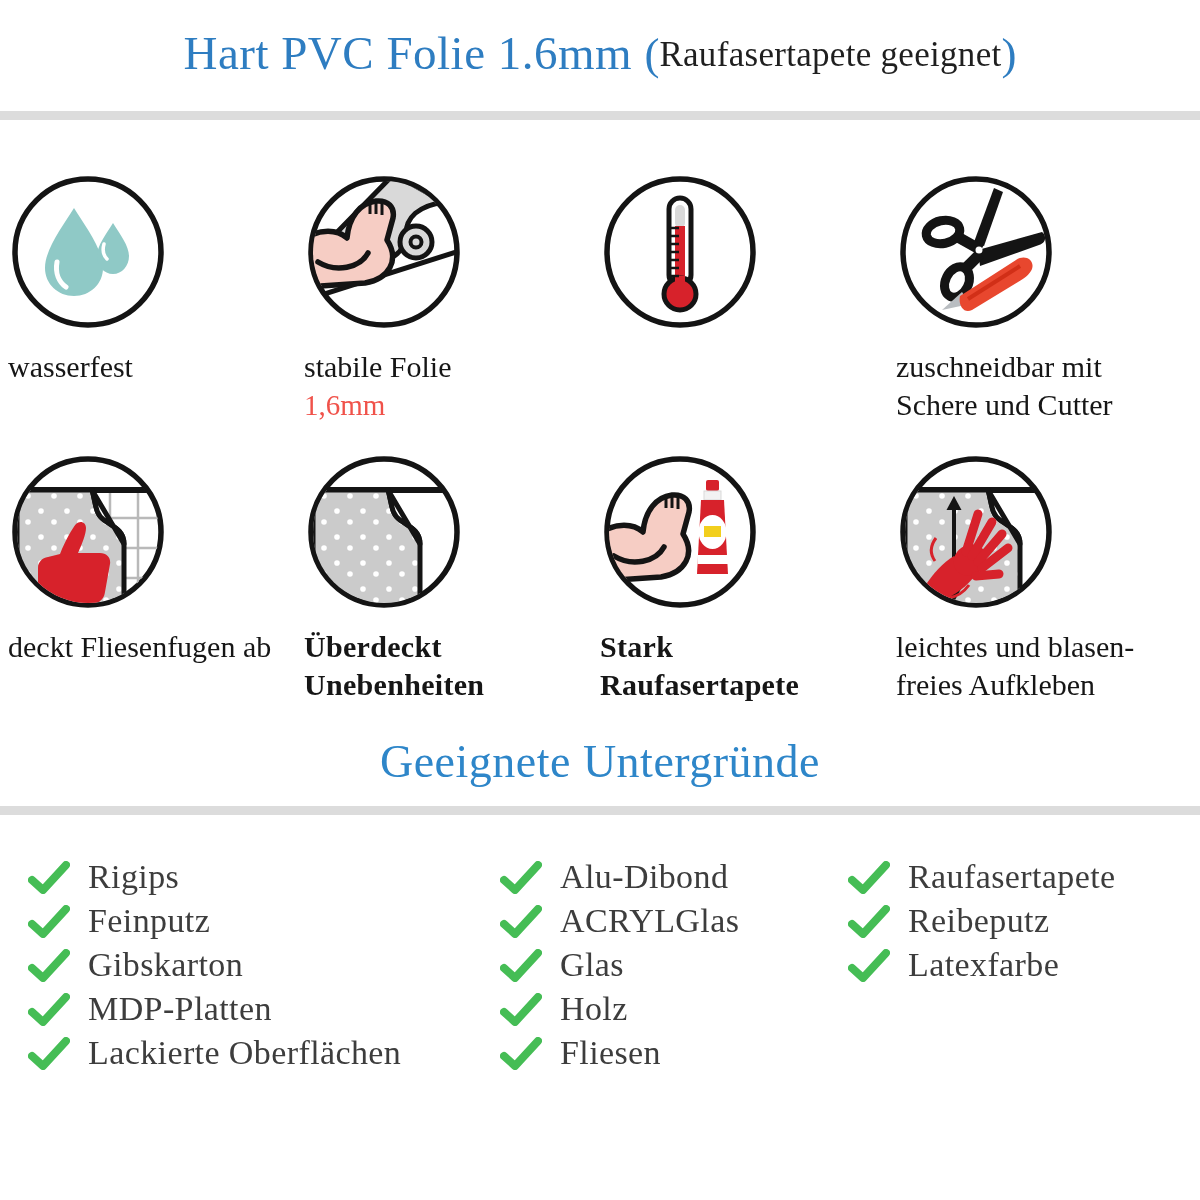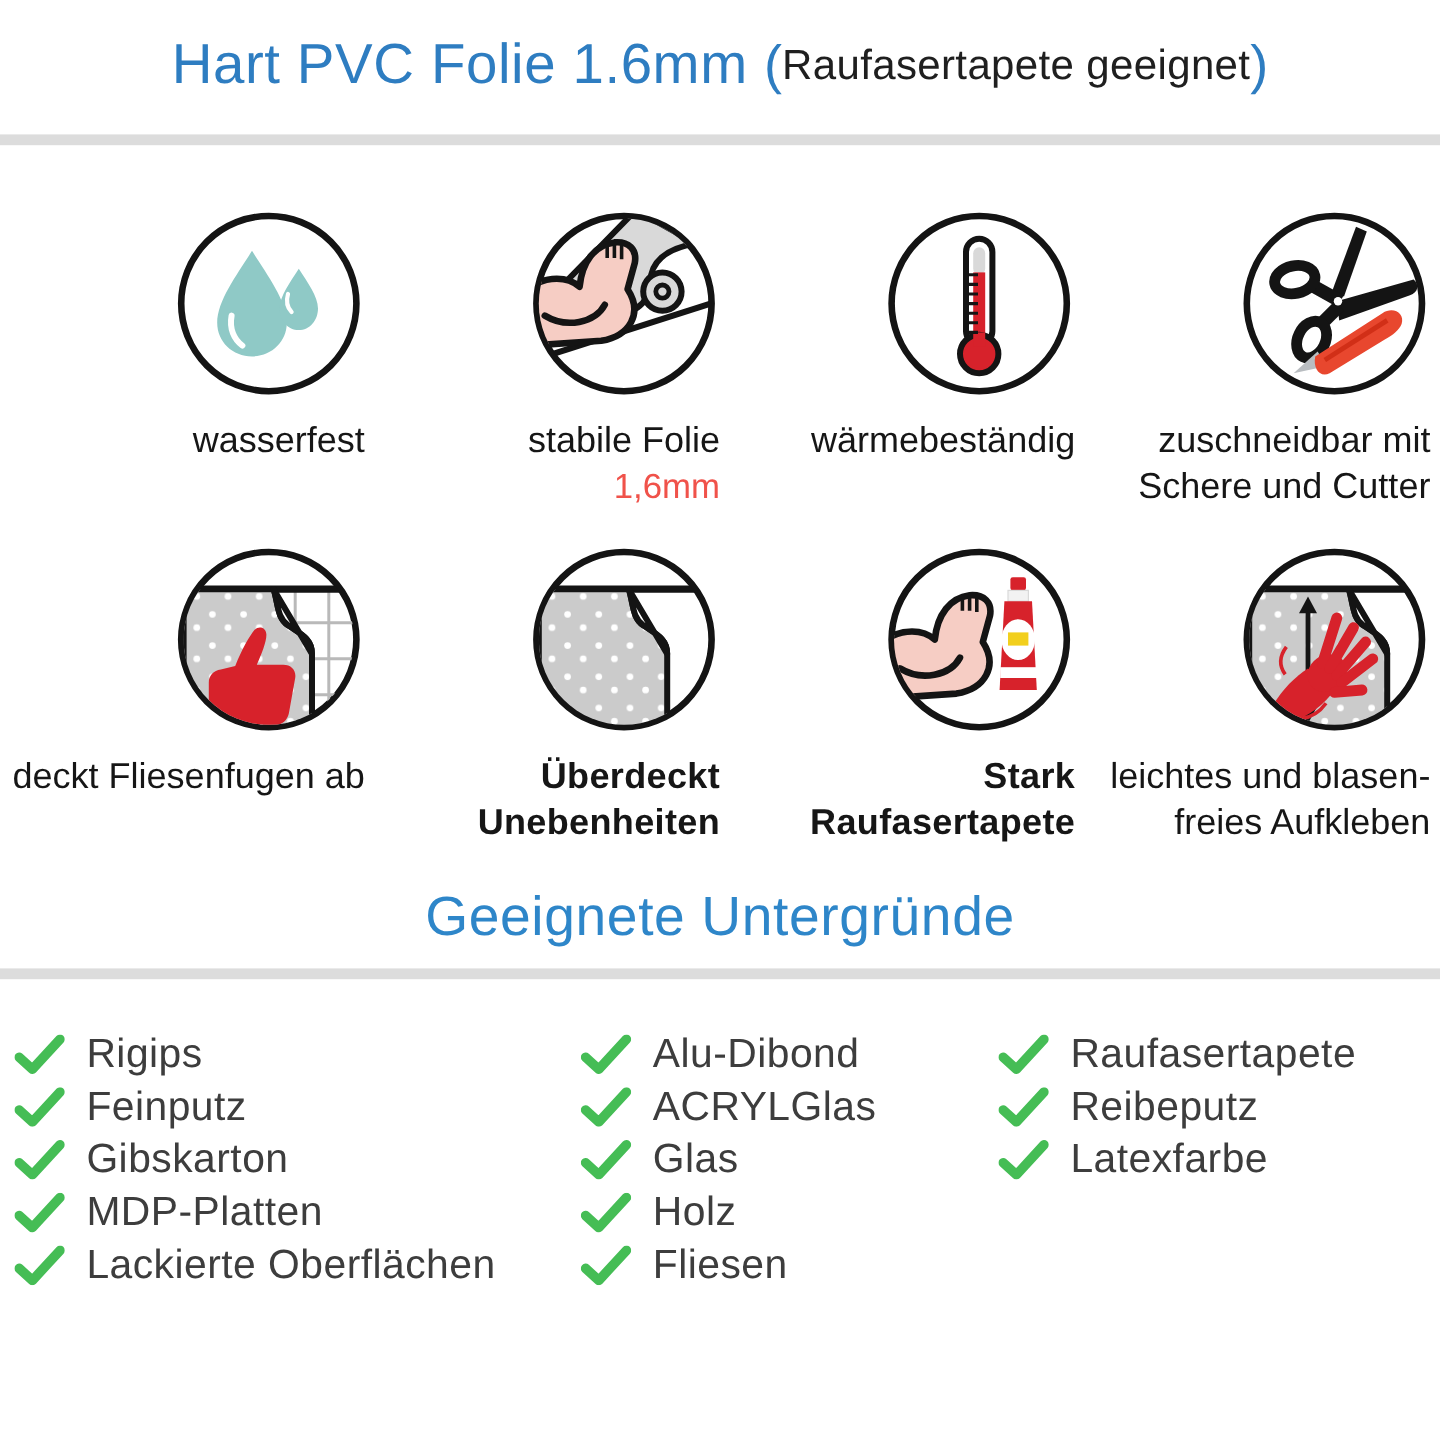--- a/index.html
+++ b/index.html
@@ -1,39 +1,39 @@
 <!DOCTYPE html>
 <html><head>
 <meta charset="utf-8">
 <style>
   html,body{margin:0;padding:0;background:#fff;}
   .page{
     width:1200px;height:1076px;background:#ffffff;overflow:hidden;
-    font-family:Liberation Sans, sans-serif;position:relative;
+    font-family:Liberation Serif, serif;position:relative;
   }
   
   .title{text-align:center;padding-top:24px;white-space:nowrap;line-height:58px;}
   .t-main{color:#2e7dc1;font-size:47px;font-weight:500;letter-spacing:.5px;}
   .t-paren{color:#2e7dc1;font-size:45px;font-weight:400;}
   .t-inner{color:#1f1f1f;font-size:35px;vertical-align:3px;letter-spacing:.3px;}
   .divider{height:9px;background:#dcdcdc;width:100%;}
   .divider.first{margin-top:18px;}
   .divider.second{margin-top:16px;}
   
   .features{display:grid;grid-template-columns:repeat(4,1fr);margin-top:52px;row-gap:28px;padding:0 8px;}
-  .feature{display:flex;flex-direction:column;align-items:flex-end;}
+  .feature{display:flex;flex-direction:column;align-items:flex-start;}
   .icon-circle{width:160px;height:160px;}
   .icon-circle svg{width:100%;height:100%;display:block;}
   .flabel{margin-top:16px;font-size:30px;color:#161616;line-height:38px;white-space:nowrap;}
   .flabel + .flabel{margin-top:0;}
   .flabel.bold{font-weight:700;letter-spacing:.3px;}
   .fsub{font-size:29px;line-height:38px;color:#f0524a;}
   
   .sub-heading{margin-top:30px;text-align:center;font-size:46px;color:#2e86c9;font-weight:500;letter-spacing:.5px;line-height:56px;}
-  .substrates{display:grid;grid-template-columns:472px 348px auto;padding-left:12px;margin-top:40px;}
+  .substrates{display:grid;grid-template-columns:472px 348px auto;padding-left:28px;margin-top:40px;}
   .sub-list{list-style:none;margin:0;padding:0;}
   .sub-item{display:flex;align-items:center;height:44px;font-size:34px;color:#3d3d3d;letter-spacing:.4px;white-space:nowrap;}
   .check{width:42px;height:33px;margin-right:18px;flex:none;}
   
   .footer{margin-top:30px;text-align:center;font-size:31px;color:#2e7dc1;line-height:40px;font-weight:500;letter-spacing:.2px;}
 </style>
 </head>
 <body>
 
 <div class="page">
@@ -91,21 +91,20 @@
         <svg viewBox="0 0 160 160">
           <circle cx="80" cy="80" r="73" fill="#fff" stroke="#141414" stroke-width="5.5"></circle>
           <rect x="69" y="26" width="22" height="88" rx="11" fill="#fff" stroke="#141414" stroke-width="5"></rect>
           <rect x="75" y="33" width="10" height="23" rx="5" fill="#d9d9d9"></rect>
           <rect x="75" y="54" width="10" height="56" fill="#d7222b"></rect>
           <circle cx="80" cy="122" r="16" fill="#d7222b" stroke="#141414" stroke-width="5"></circle>
           <rect x="75" y="104" width="10" height="12" fill="#d7222b"></rect>
           <path d="M71 56h8M71 64h8M71 72h8M71 80h8M71 88h8M71 96h8M71 104h8" stroke="#141414" stroke-width="2.6"></path>
         </svg>
       </div>
-      <div class="flabel">wärmebeständig</div>
     </div>
 
     <div class="feature">
       <div class="icon-circle">
         <svg viewBox="0 0 160 160">
           <circle cx="80" cy="80" r="73" fill="#fff" stroke="#141414" stroke-width="5.5"></circle>
           <path d="M78 70 L98 16 L107 20 L88 74 Z" fill="#141414"></path>
           <path d="M82 78 L146 60 C151 64 150 71 143 73 L84 94 Z" fill="#141414"></path>
           <path d="M60 64 L85 78" stroke="#141414" stroke-width="11"></path>
           <path d="M68 98 L84 82" stroke="#141414" stroke-width="11"></path>

